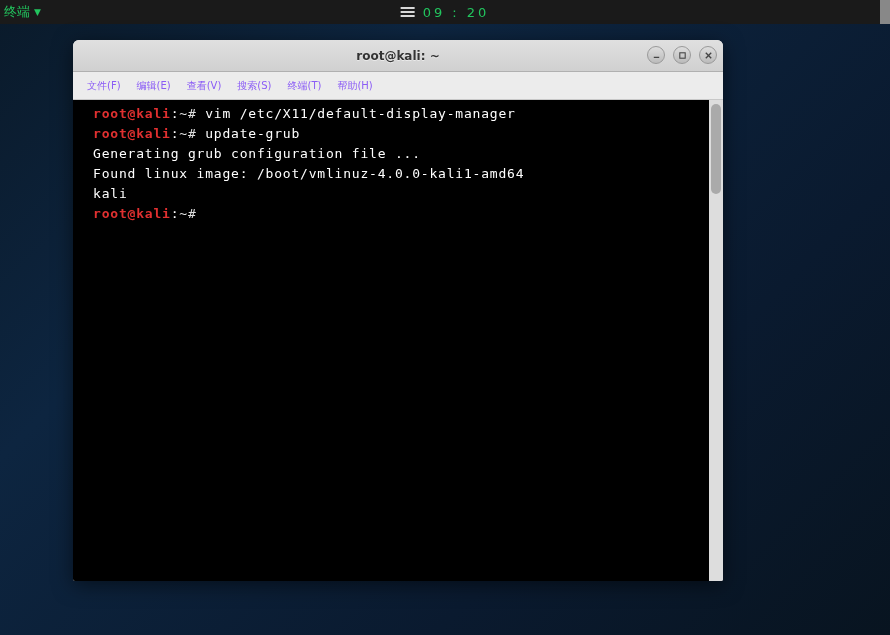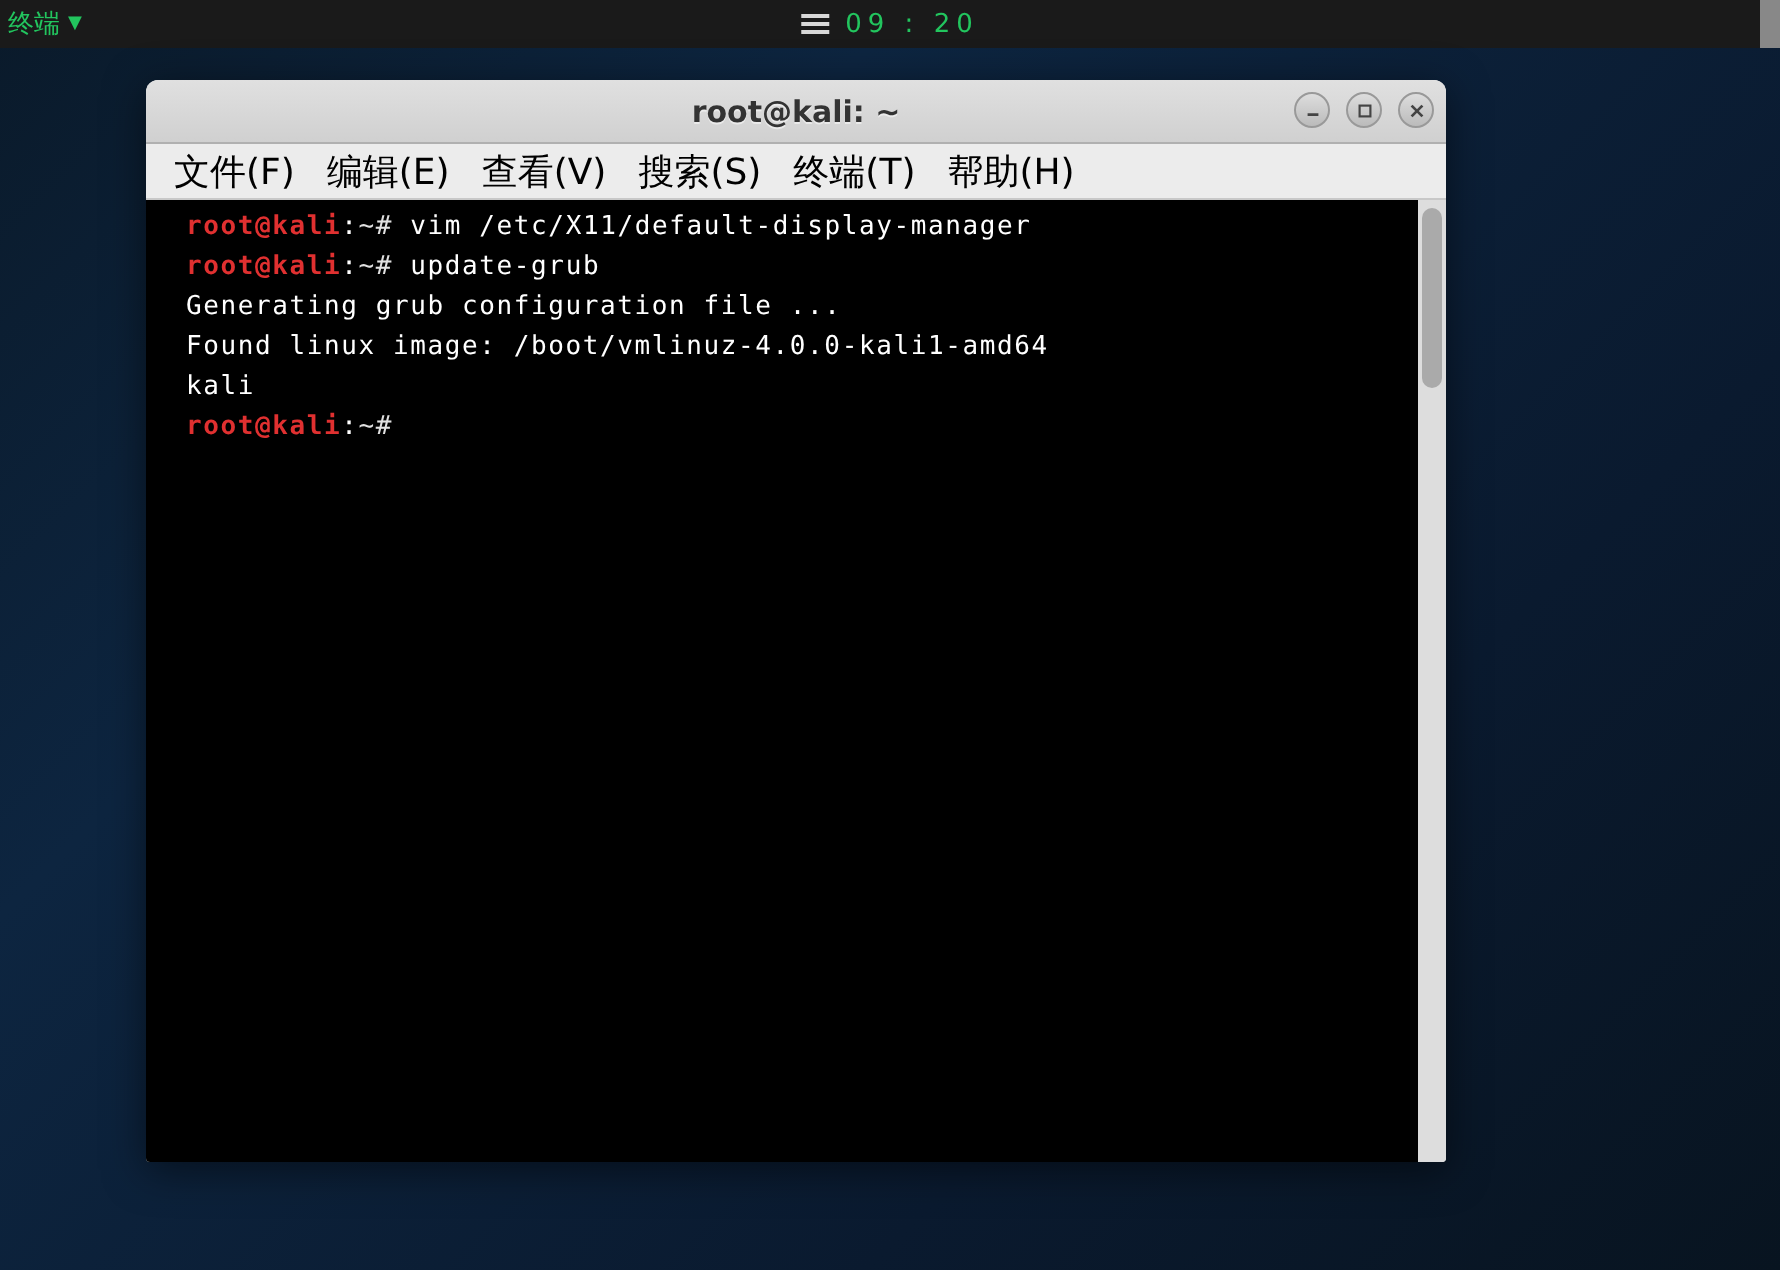--- a/index.html
+++ b/index.html
@@ -96,21 +96,21 @@
       background: linear-gradient(to bottom, #e0e0e0, #d0d0d0);
       display: flex;
       align-items: center;
       justify-content: center;
       position: relative;
       border-bottom: 1px solid #b0b0b0;
     }
     
     .window-title {
       color: #333;
-      font-size: 15px;
+      font-size: 12px;
       font-weight: bold;
       text-shadow: 0 1px 0 rgba(255,255,255,0.5);
     }
     
     .window-controls {
       position: absolute;
       right: 6px;
       top: 6px;
       display: flex;
       gap: 8px;
@@ -136,22 +136,22 @@
       background: #ececec;
       display: flex;
       align-items: center;
       padding: 0 6px;
       gap: 0;
       border-bottom: 1px solid #c8c8c8;
     }
     
     .menu-item {
       padding: 4px 8px;
-      font-size: 18px;
-      color: #000000;
+      font-size: 10px;
+      color: #8b5cf6;
       cursor: pointer;
     }
     
     .terminal-area {
       display: flex;
       height: 481px;
     }
     
     .terminal-body {
       flex: 1;

